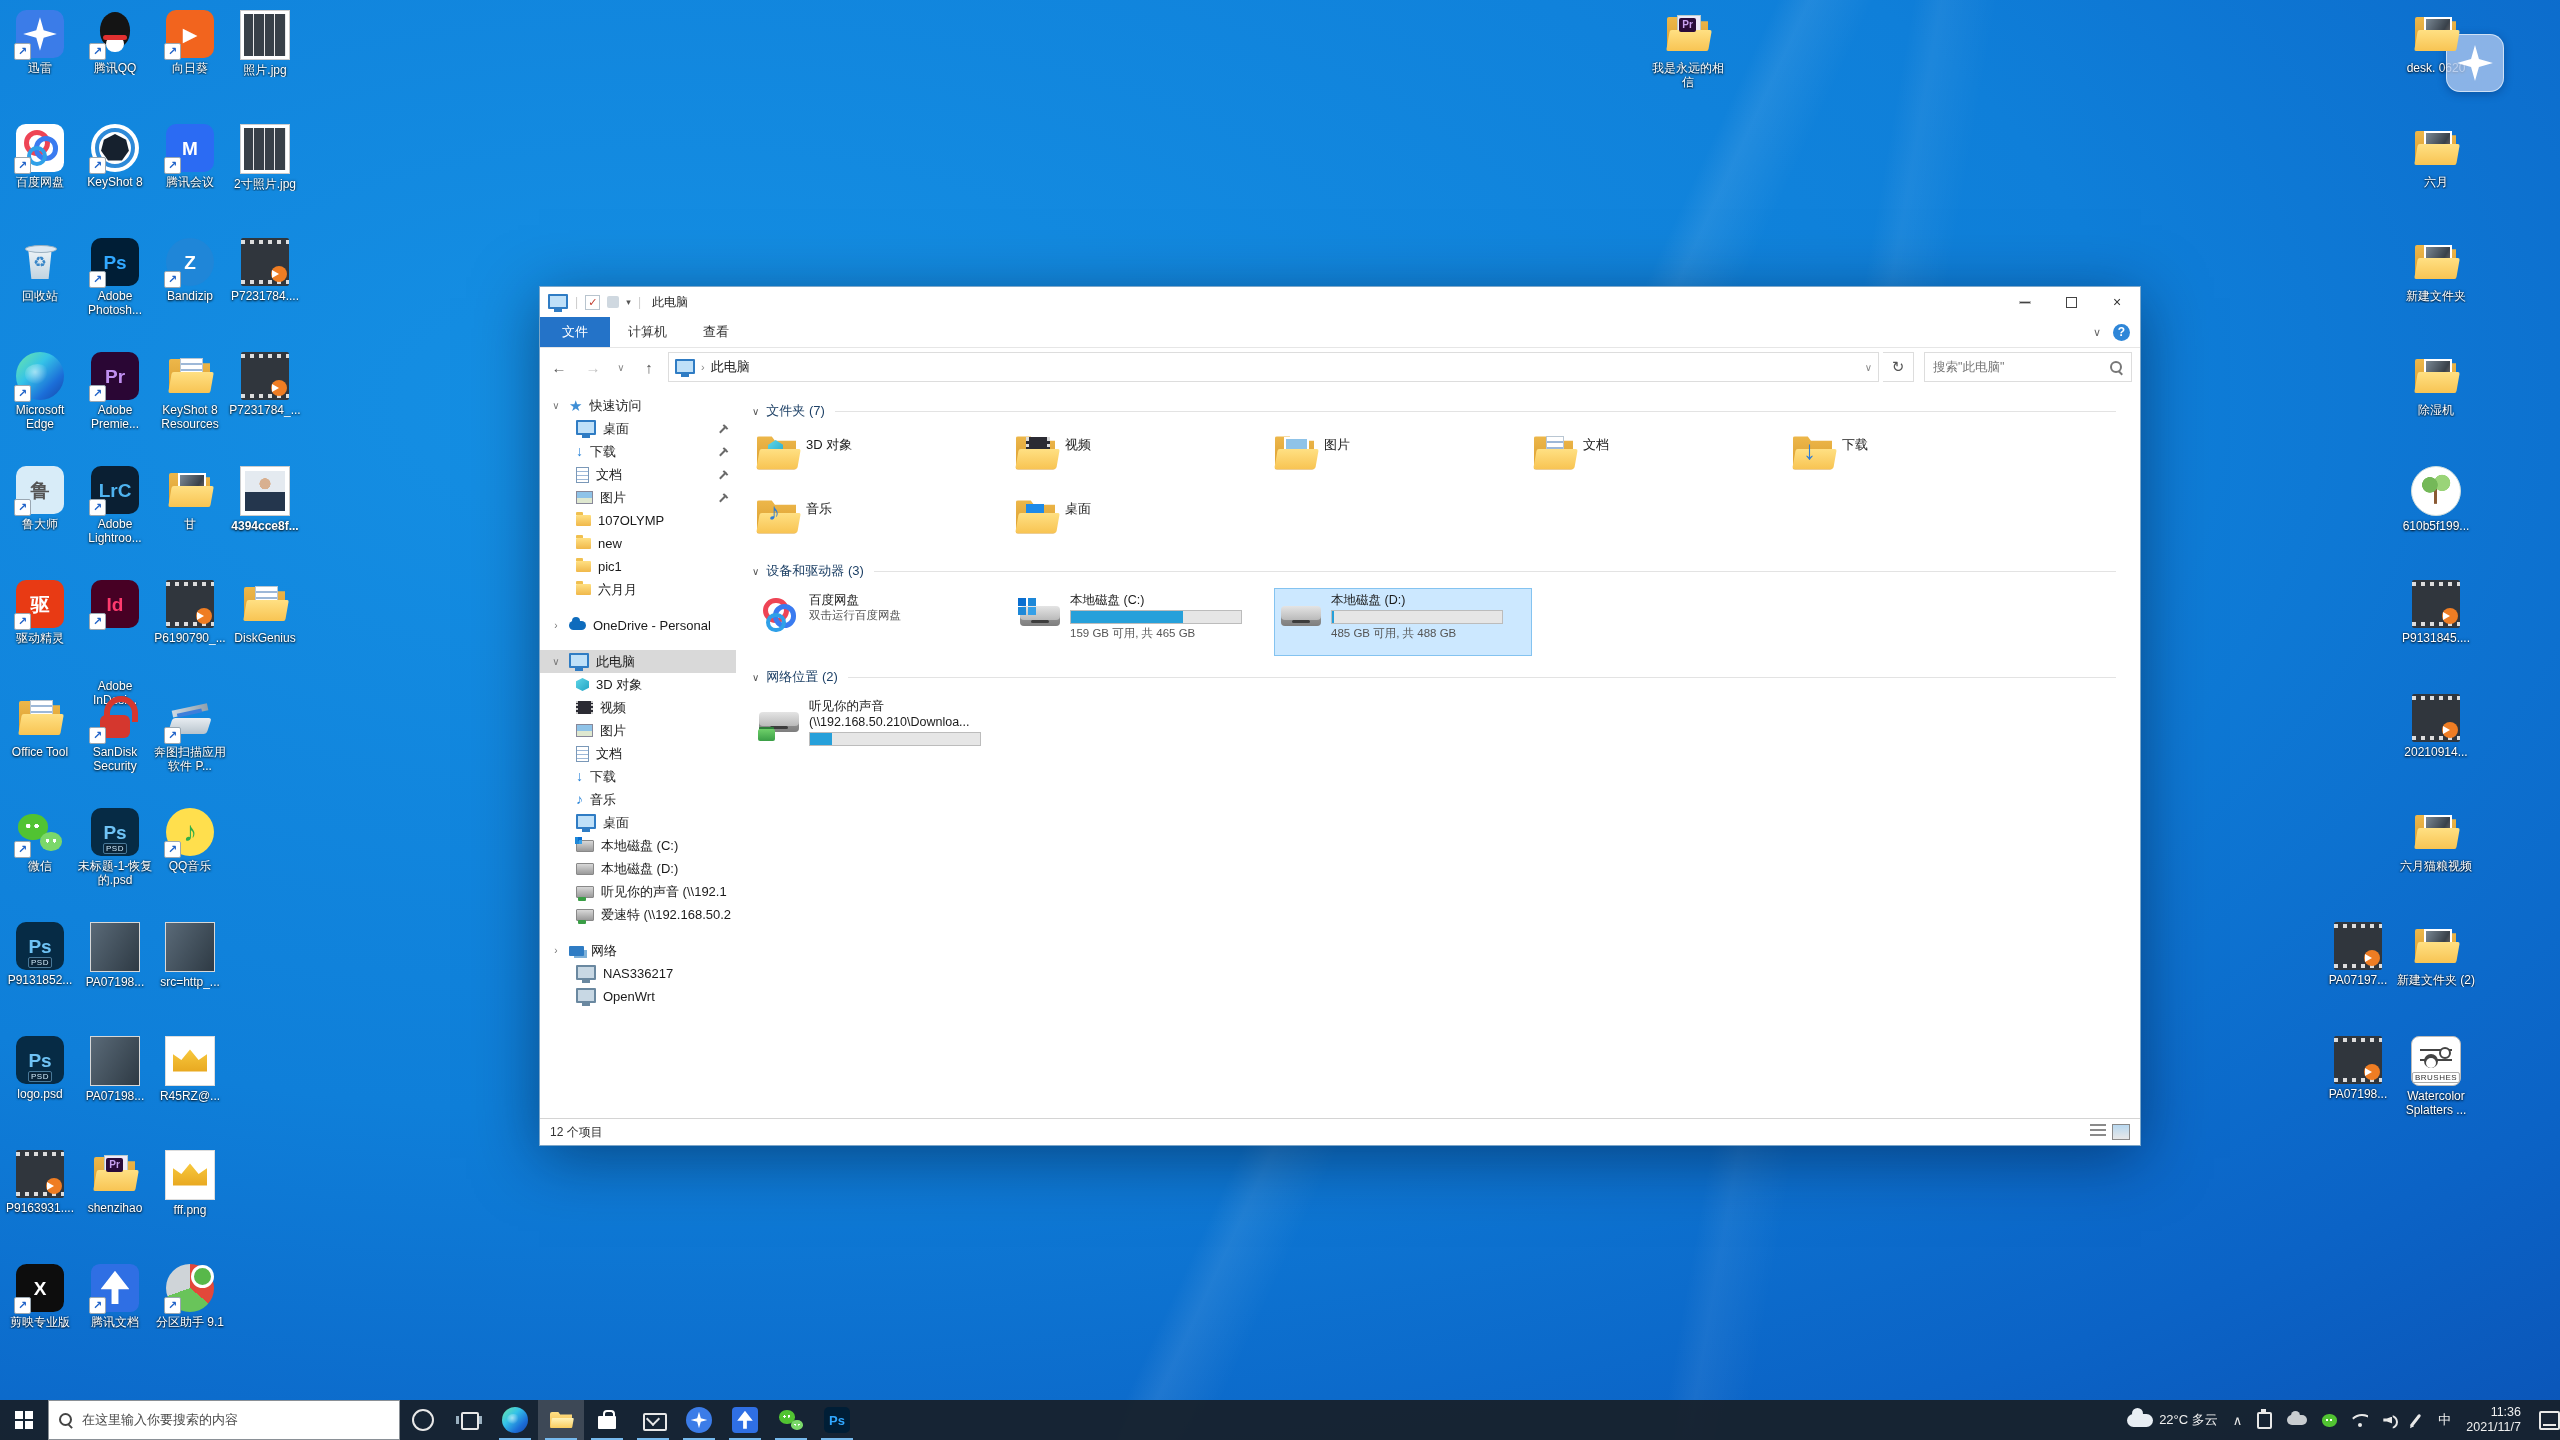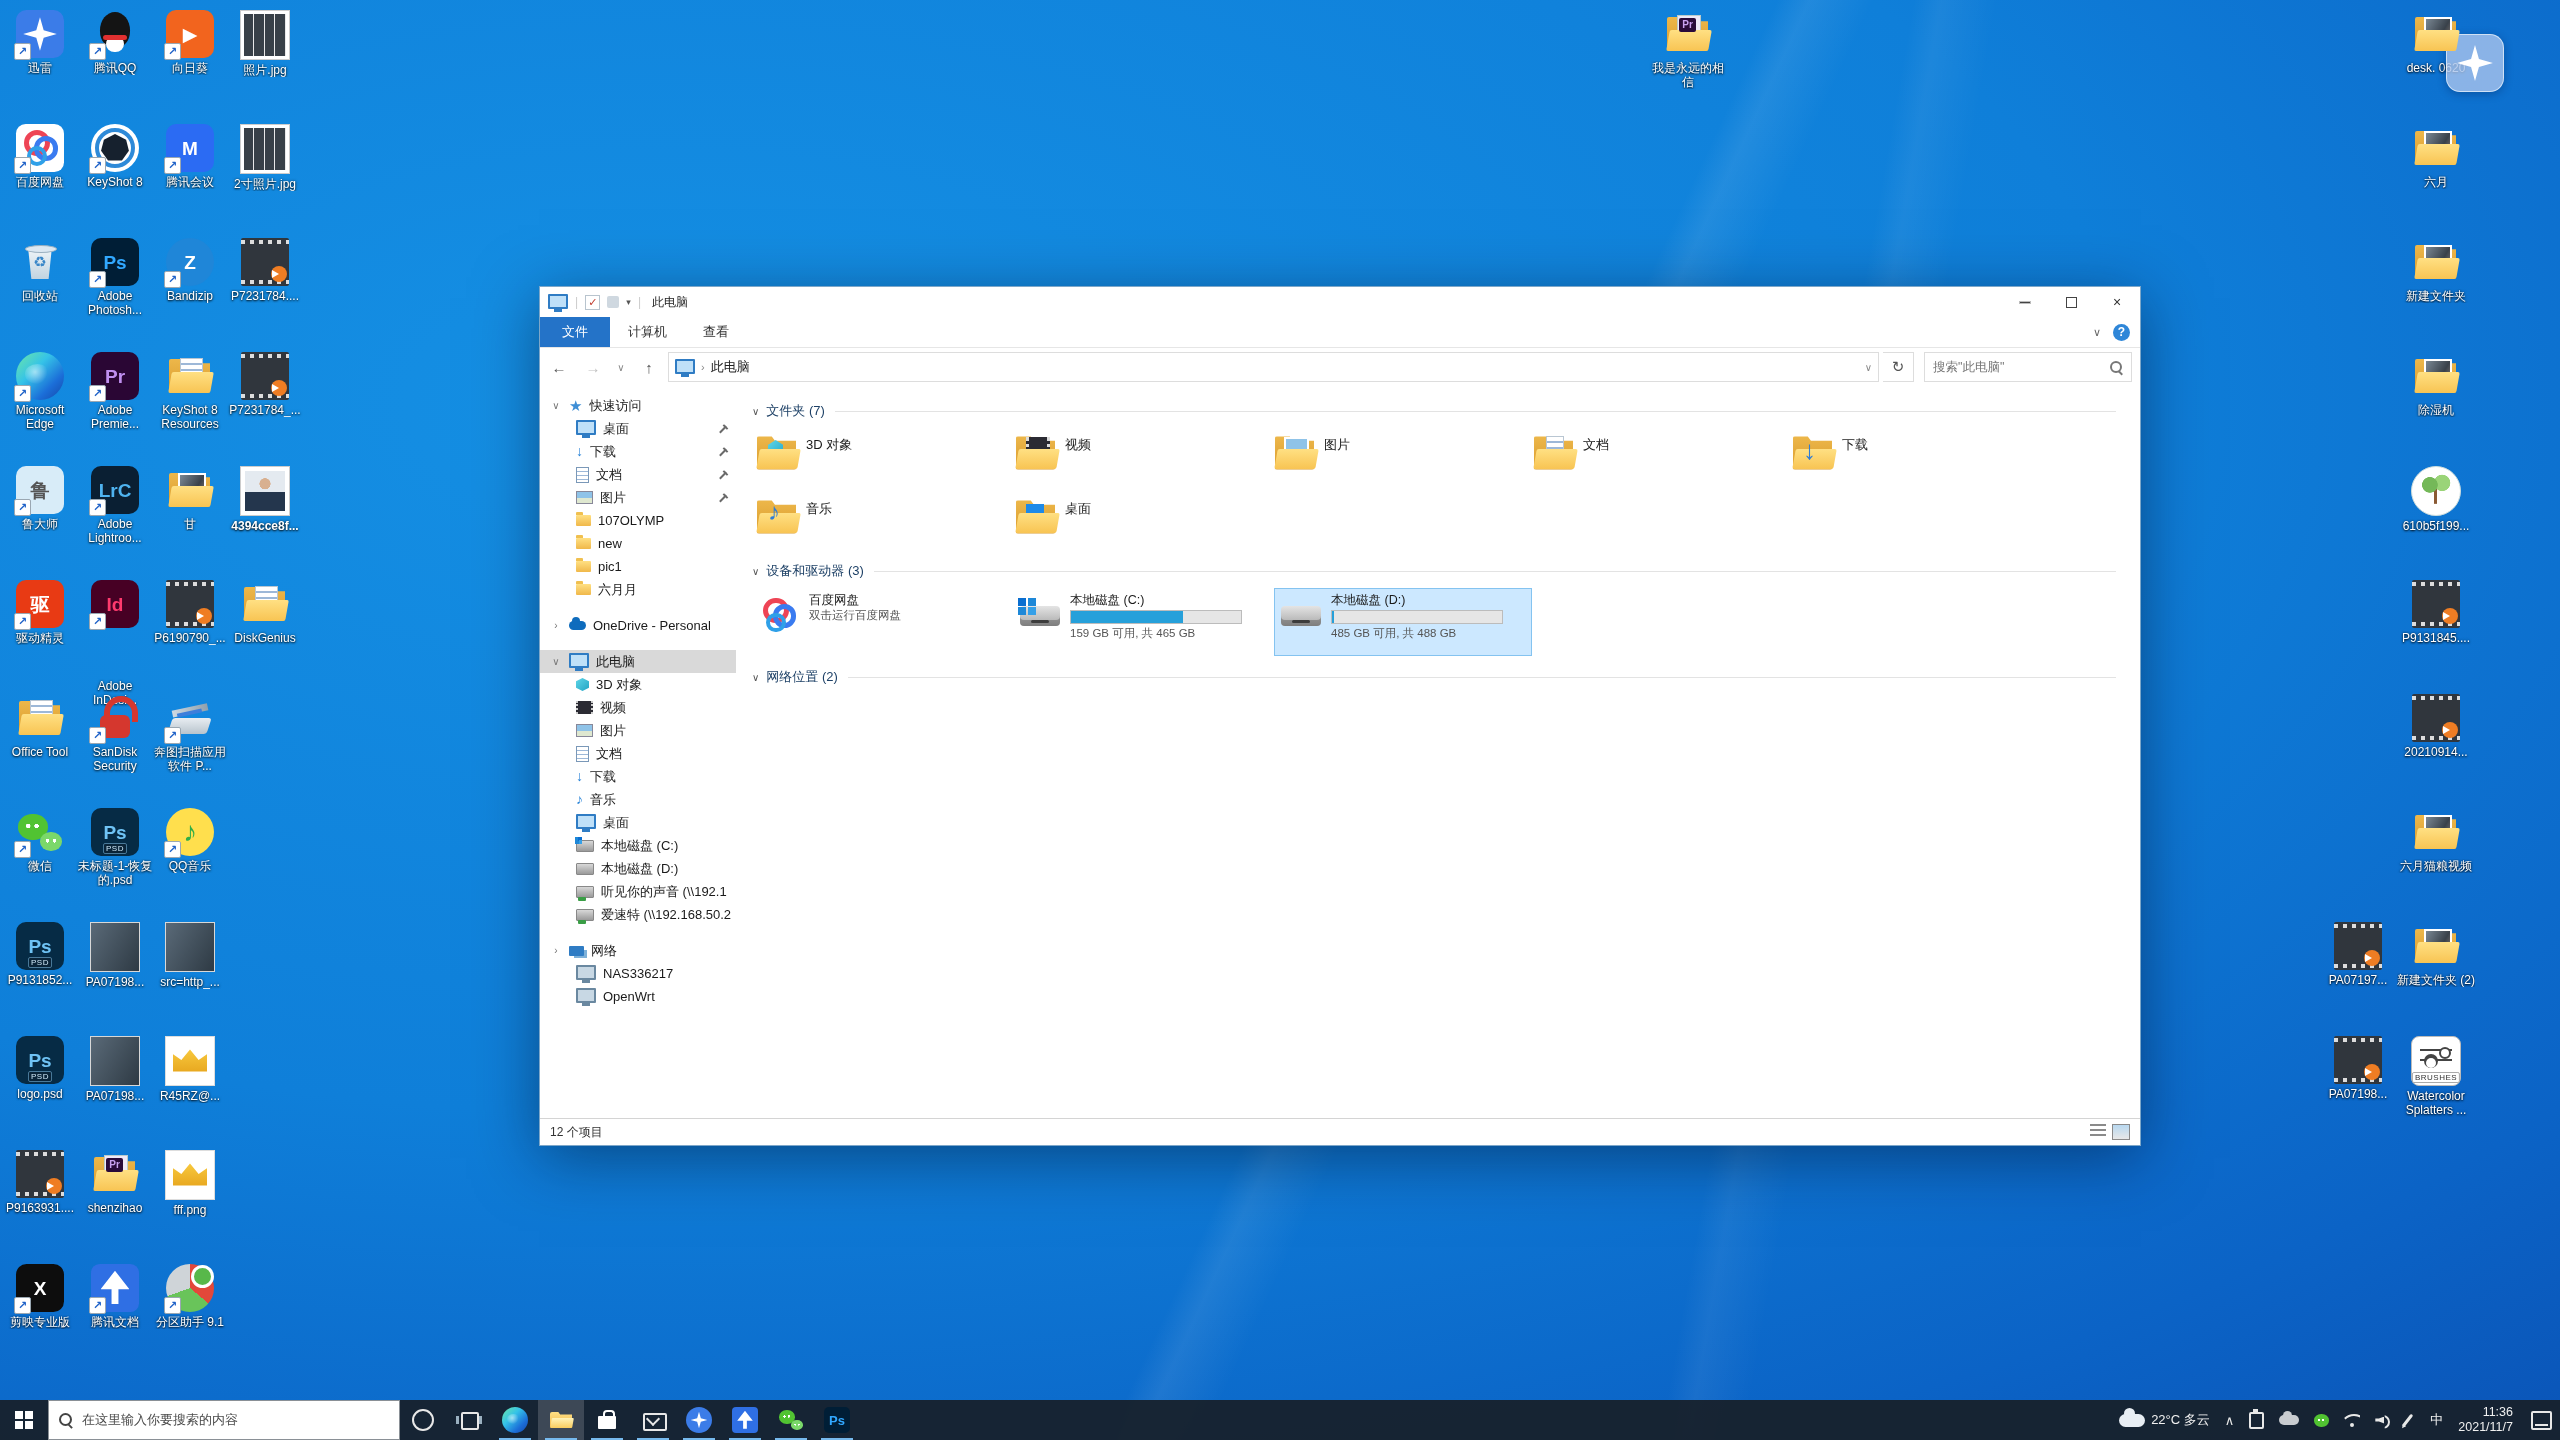--- a/index.html
+++ b/index.html
@@ -250,21 +250,21 @@
     clip-path:polygon(50% 0,61% 39%,100% 50%,61% 61%,50% 100%,39% 61%,0 50%,39% 39%);}
   .art[data-kind="docs-tb"]{background:#2f6fe4;border-radius:4px;}
   .art[data-kind="docs-tb"]::after{content:"";position:absolute;left:20%;top:14%;width:60%;height:70%;background:#fff;
     clip-path:polygon(50% 0,100% 55%,62% 55%,62% 100%,38% 100%,38% 55%,0 55%);}
   .art[data-kind="wechat-tb"]::before{content:"";position:absolute;left:1px;top:3px;width:16px;height:14px;border-radius:48%;
     background:radial-gradient(circle at 34% 46%,#fff 9%,transparent 10%),radial-gradient(circle at 62% 46%,#fff 9%,transparent 10%),#51c332;}
   .art[data-kind="wechat-tb"]::after{content:"";position:absolute;right:1px;bottom:3px;width:12px;height:10px;border-radius:48%;
     background:radial-gradient(circle at 34% 46%,#fff 10%,transparent 11%),radial-gradient(circle at 66% 46%,#fff 10%,transparent 11%),#7bd86a;}
   .art[data-kind="ps-tb"]{border-radius:5px;}
   
-  .tray{margin-left:auto;display:flex;align-items:center;gap:15px;padding-right:8px;color:#f0f0f0;}
+  .tray{margin-left:auto;display:flex;align-items:center;gap:15px;padding-right:0;color:#f0f0f0;}
   .tray-item{display:flex;align-items:center;gap:6px;font-size:13px;}
   .tray-item .g{font-style:normal;font-size:13px;color:#e8e8e8;}
   .tmini{position:relative;display:inline-block;}
   .tmini[data-kind="weather"]{width:26px;height:13px;background:#e8eef4;border-radius:8px;}
   .tmini[data-kind="weather"]::before{content:"";position:absolute;left:5px;top:-6px;width:11px;height:11px;background:#e8eef4;border-radius:50%;}
   .tmini[data-kind="usb"]{width:11px;height:13px;border:2px solid #e8e8e8;border-radius:2px;}
   .tmini[data-kind="usb"]::before{content:"";position:absolute;left:2px;top:-5px;width:5px;height:3px;background:#e8e8e8;}
   .tmini[data-kind="cloud2"]{width:20px;height:10px;background:#c8ccd0;border-radius:8px;}
   .tmini[data-kind="cloud2"]::before{content:"";position:absolute;left:4px;top:-4px;width:9px;height:9px;background:#c8ccd0;border-radius:50%;}
   .tmini[data-kind="wechatm"]{width:15px;height:13px;border-radius:48%;
@@ -1105,20 +1105,34 @@
             </div>
           </div>
 
         <div class="sect-head">
           <span class="schev">∨</span>
           <span>网络位置 (2)</span>
             <span class="hr"></span>
         </div>
         <div class="tiles">
 
+            <div class="dtile">
+              <span class="art" data-kind="netdrive">
+                <i class="ins"></i>
+                <b class="glyph"></b>
+              </span>
+              <span class="dt-right">
+                <span class="dt-l1">听见你的声音</span>
+                <span class="dt-l2">(\\192.168.50.210\Downloa...</span>
+                <span class="bar">
+                  <span class="bar-fill" style="width: 13%;"></span>
+                </span>
+
+              </span>
+            </div>
 
           </div>
       </div>
     </div>
 
     <div class="statusbar">
       <span>12 个项目</span>
       <span class="status-views">
         <span class="sv list"></span>
         <span class="sv thumb"></span>

